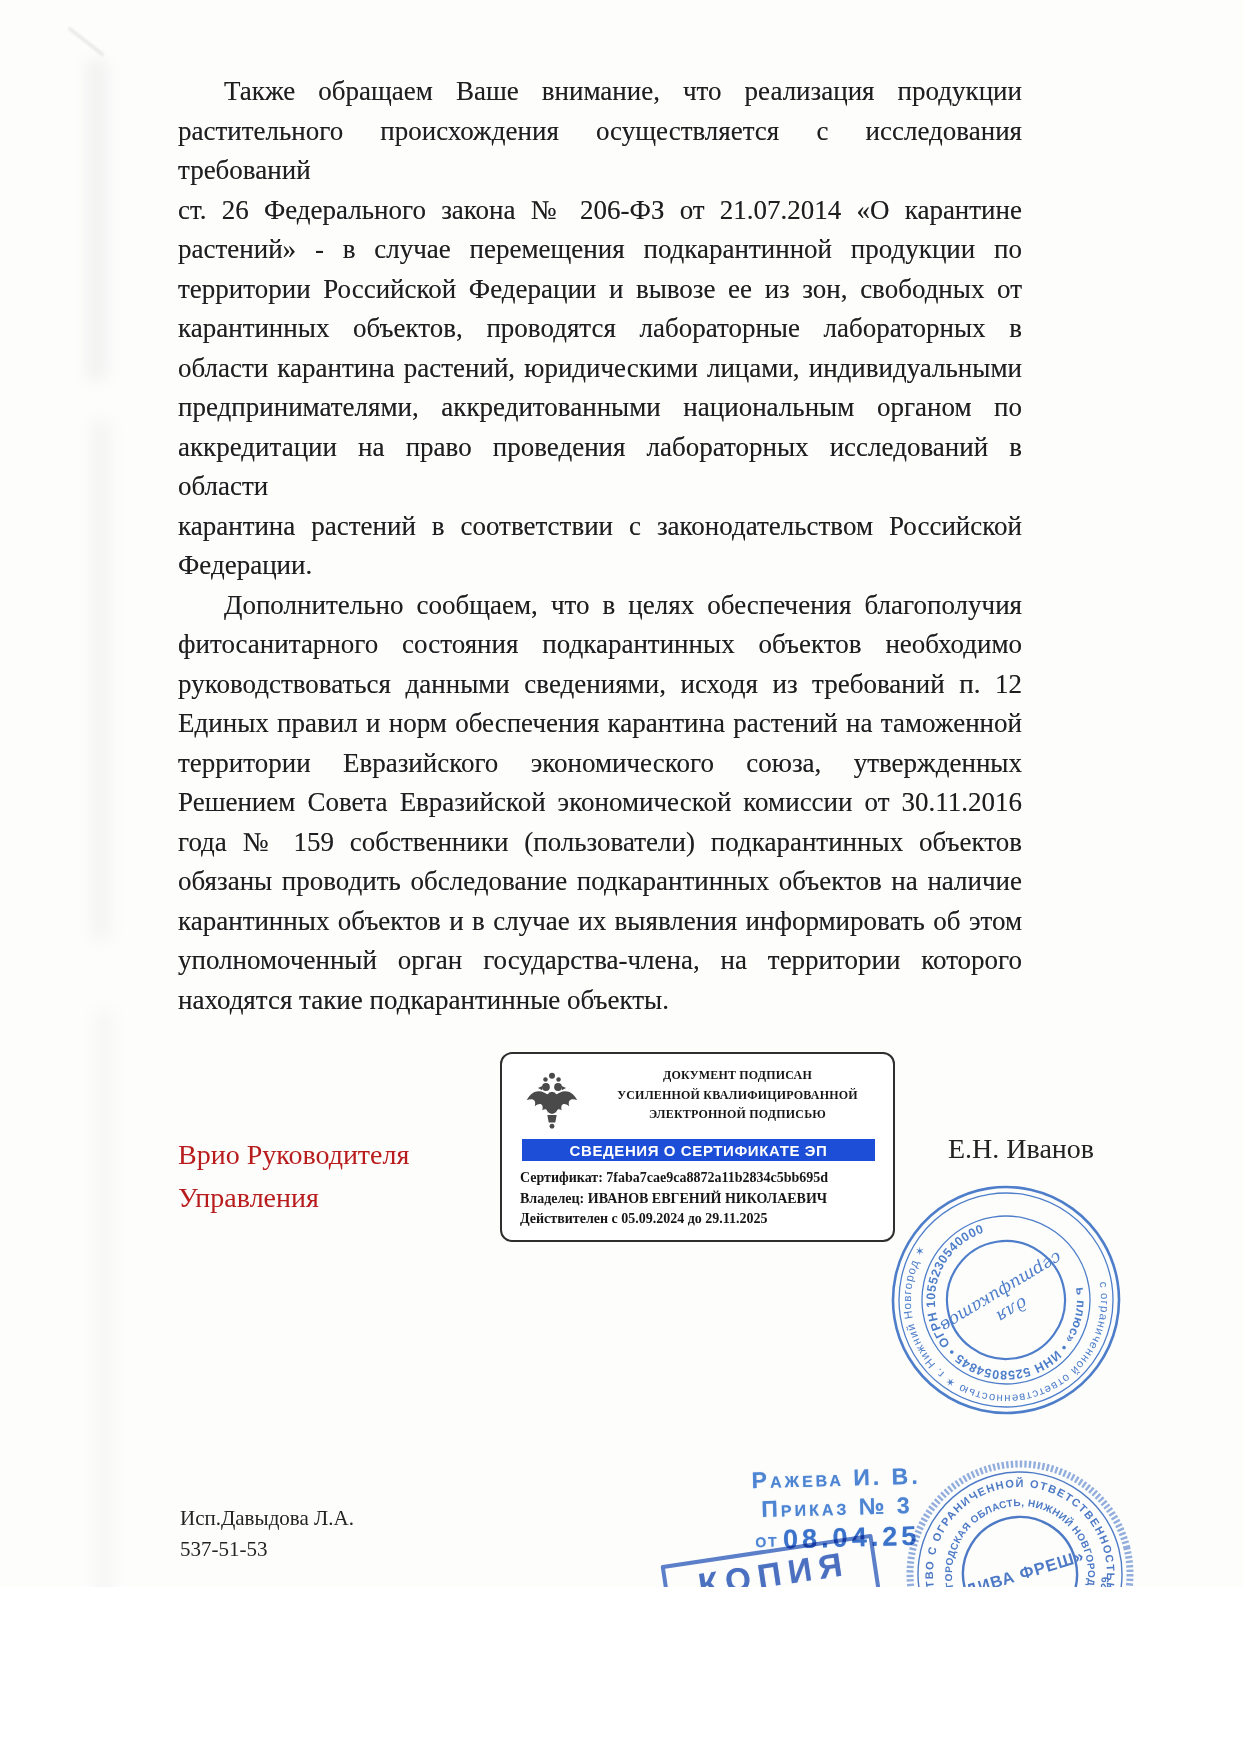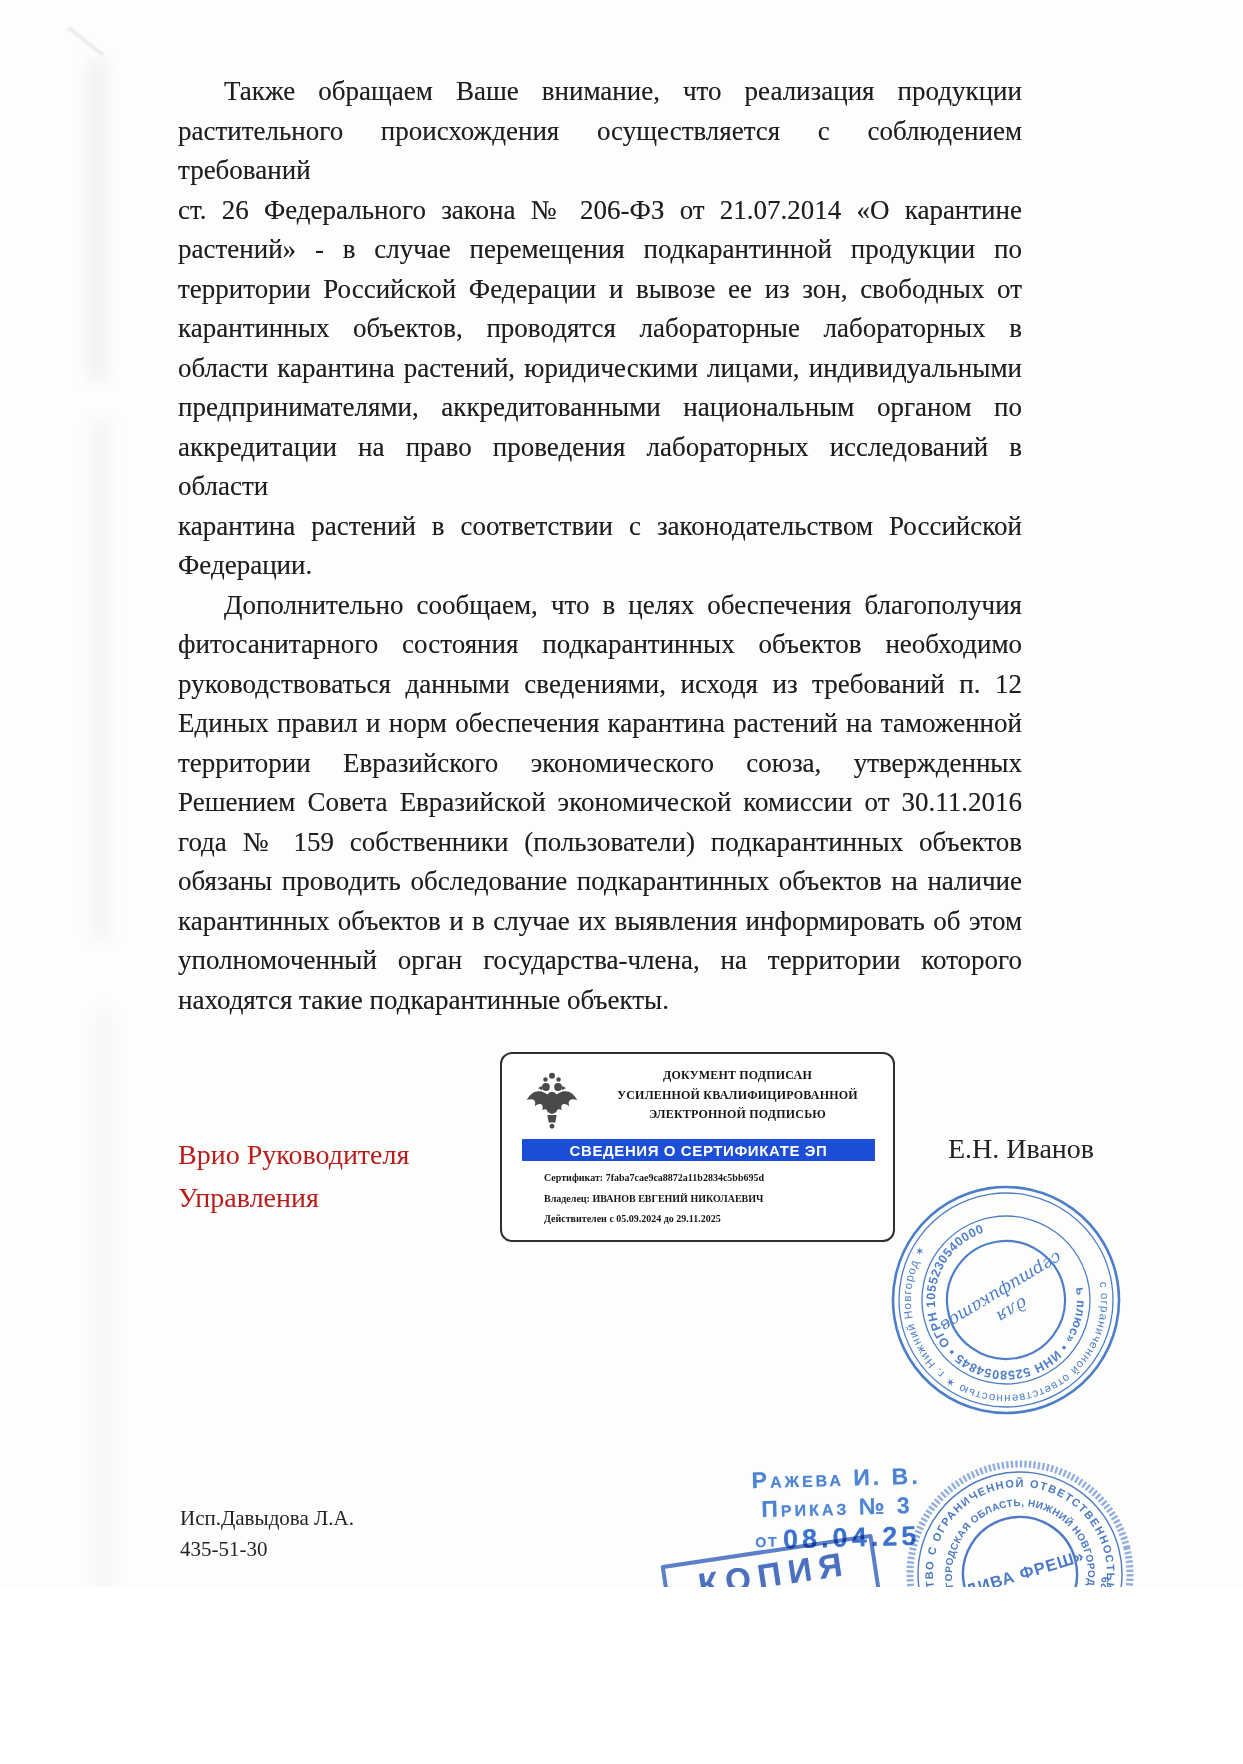--- a/index.html
+++ b/index.html
@@ -29,21 +29,21 @@
     position:absolute;left:88px;right:8px;top:12px;text-align:center;
     font-size:12px;line-height:19.5px;color:#151515;font-weight:600;letter-spacing:.2px;
   }
   .esign .banner{
     position:absolute;left:20px;right:18px;top:85px;height:22px;background:#1d4ed8;
     color:#ffffff;font-family:"Liberation Sans",sans-serif;font-weight:bold;font-size:15px;
     display:flex;align-items:center;justify-content:center;letter-spacing:.6px;
   }
   .esign .certlines{
     position:absolute;left:18px;right:8px;top:114px;
-    font-size:10px;font-weight:bold;line-height:20.5px;color:#161616;margin-left:24px;
+    font-size:14px;font-weight:bold;line-height:20.5px;color:#161616;
   }
   
   .executor{position:absolute;left:180px;top:1503px;font-size:21px;line-height:31px;color:#242424;}
   
   .order-stamp{
     position:absolute;left:712px;top:1464px;width:250px;text-align:center;
     font-family:"Liberation Sans",sans-serif;color:#4e86d6;transform:rotate(-1.5deg);
     text-shadow:0 0 1px rgba(78,134,214,.55);mix-blend-mode:multiply;
   }
   .os-l1,.os-l2{font-variant:small-caps;font-weight:bold;font-size:23px;letter-spacing:3px;line-height:29px;}
@@ -79,21 +79,21 @@
 <div class="page">
 
   <div class="artifact a1"></div>
   <div class="artifact a2"></div>
   <div class="artifact a3"></div>
   <div class="artifact a4"></div>
 
   <div class="textblock">
     <div class="para">
         <div class="tline first">Также обращаем Ваше внимание, что реализация продукции</div>
-        <div class="tline">растительного происхождения осуществляется с соблюдением требований</div>
+        <div class="tline">растительного происхождения осуществляется с исследования требований</div>
         <div class="tline">ст. 26 Федерального закона № 206-ФЗ от 21.07.2014 «О карантине</div>
         <div class="tline">растений» - в случае перемещения подкарантинной продукции по</div>
         <div class="tline">территории Российской Федерации и вывозе ее из зон, свободных от</div>
         <div class="tline">карантинных объектов, проводятся лабораторные лабораторных в</div>
         <div class="tline">области карантина растений, юридическими лицами, индивидуальными</div>
         <div class="tline">предпринимателями, аккредитованными национальным органом по</div>
         <div class="tline">аккредитации на право проведения лабораторных исследований в области</div>
         <div class="tline">карантина растений в соответствии с законодательством Российской</div>
         <div class="tline last">Федерации.</div>
       </div>
@@ -211,16 +211,16 @@
       </text>
       <text fill="#3e6fc4" font-family="Liberation Sans, sans-serif" font-size="10" font-weight="bold" letter-spacing=".4">
         <textPath href="#pB3" startOffset="25%" text-anchor="middle">НИЖЕГОРОДСКАЯ ОБЛАСТЬ, НИЖНИЙ НОВГОРОД</textPath>
       </text>
       <text x="118" y="124" transform="rotate(-3 118 118)" fill="#3e6fc4" font-family="Liberation Sans, sans-serif" font-size="16.5" font-weight="bold" letter-spacing="1" text-anchor="middle">«ДИВА ФРЕШ»</text>
     </svg>
   </div>
 
   <div class="executor">
     <div>Исп.Давыдова Л.А.</div>
-    <div>435-51-30</div>
+    <div>537-51-53</div>
   </div>
 
 </div>
 
 </body></html>

